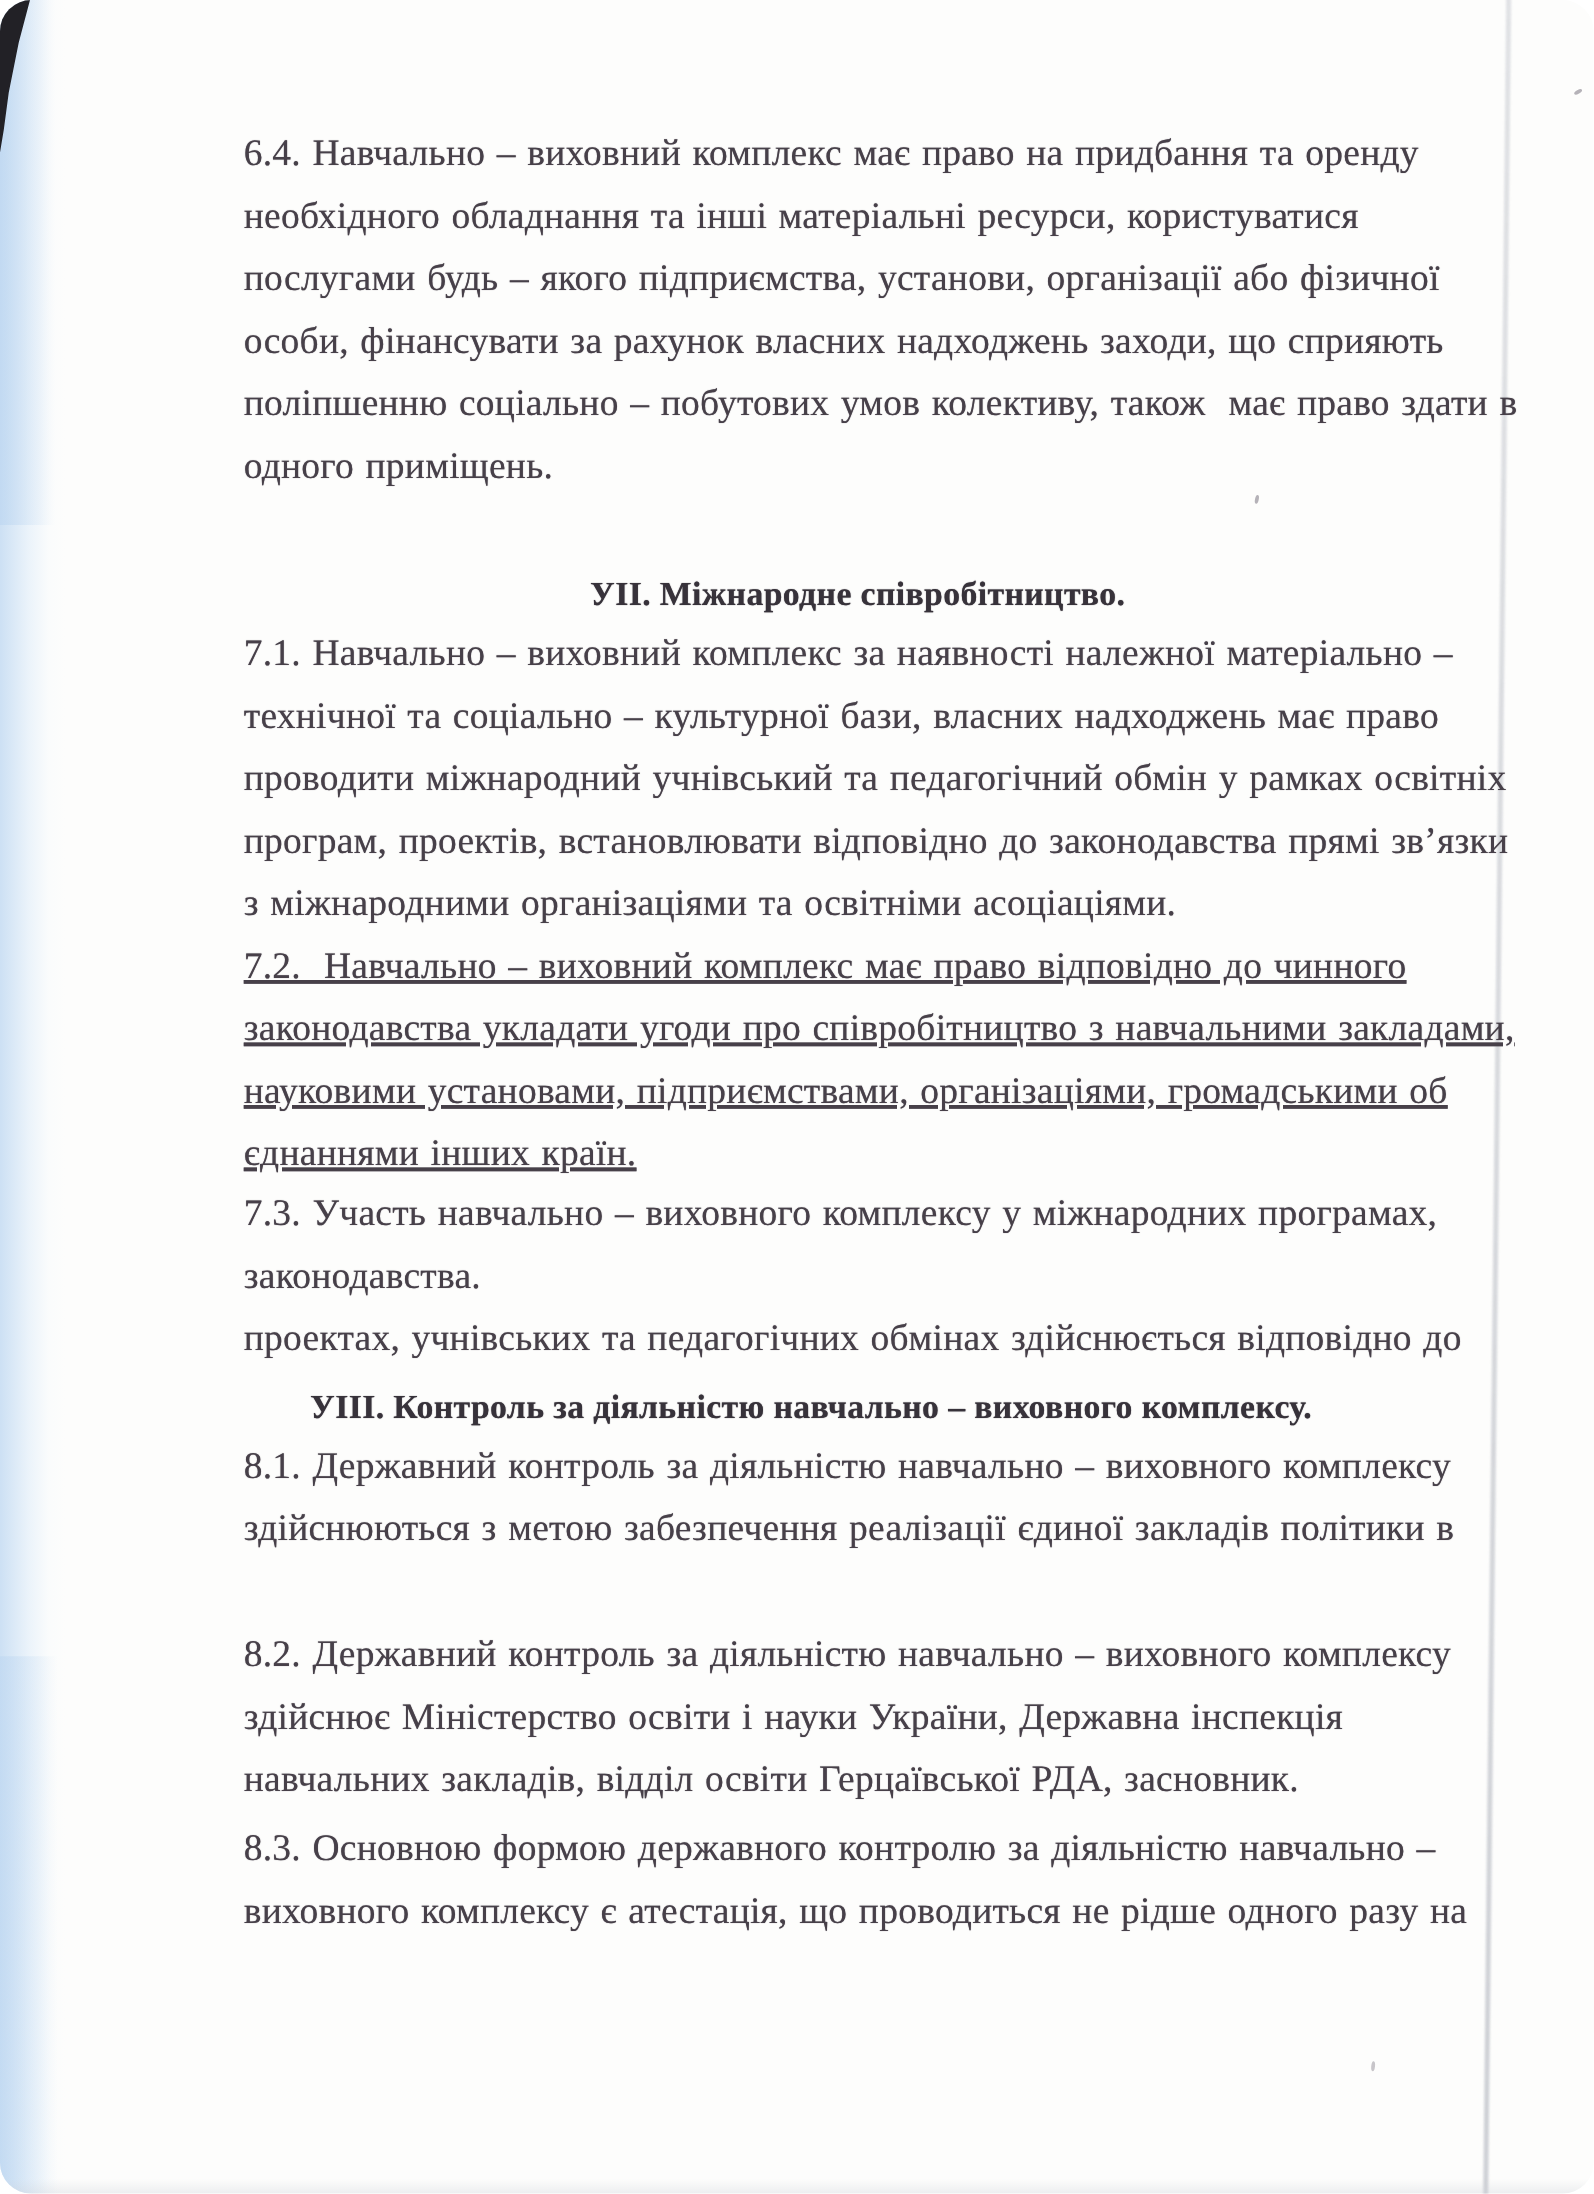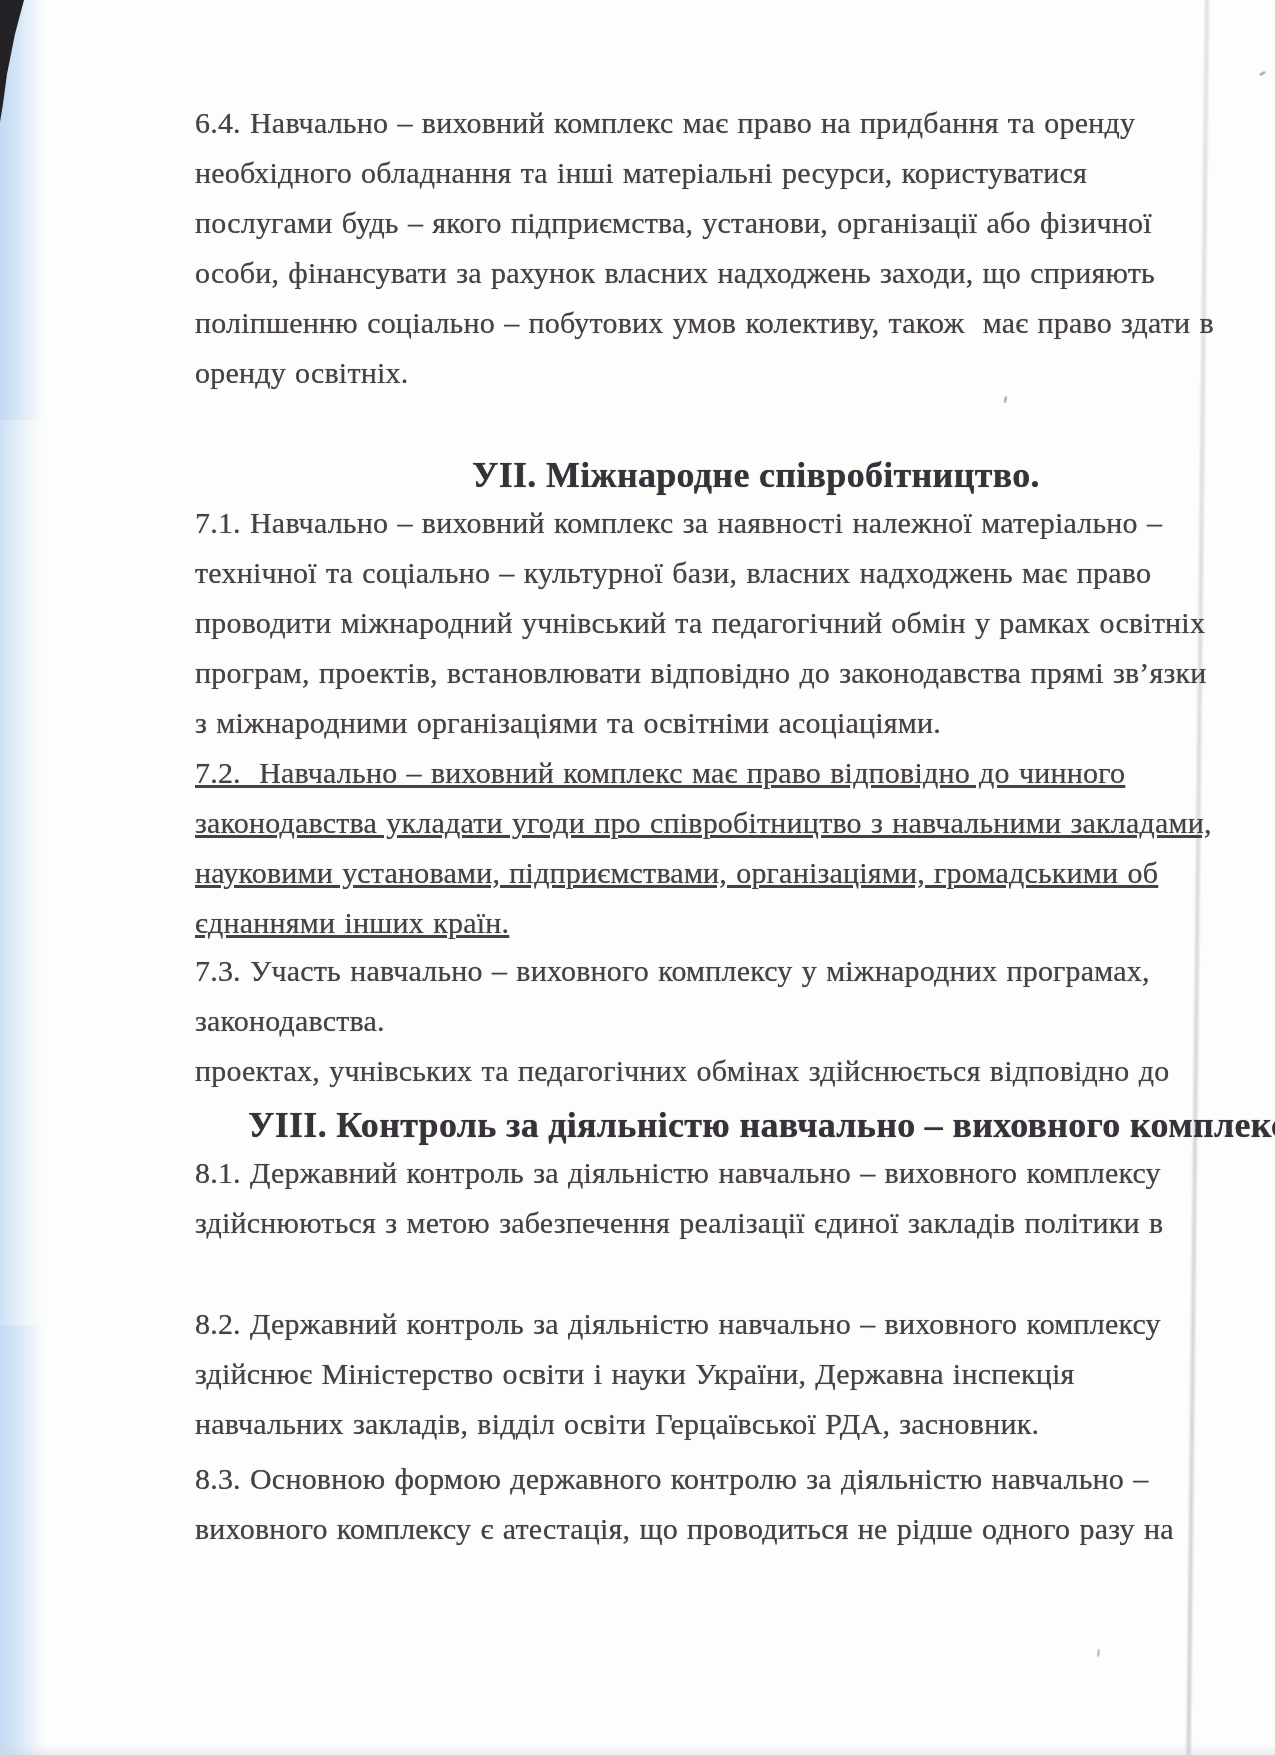--- a/index.html
+++ b/index.html
@@ -8,20 +8,21 @@
     background: #ffffff;
   }
   #scan-page {
     position: relative;
     width: 1275px;
     height: 1755px;
     background: #fdfdfc;
     overflow: hidden;
     font-family: "Liberation Serif", "DejaVu Serif", serif;
     color: #474049;
+    border-radius: 25px;
   }
   
   .edge-blue {
     position: absolute;
     left: 0; top: 0;
     width: 52px; height: 100%;
     background: linear-gradient(to right,
       rgba(196,219,242,0.85) 0%,
       rgba(218,234,249,0.5) 45%,
       rgba(240,247,253,0.2) 75%,
@@ -88,21 +89,21 @@
     line-height: 50px;
     font-size: 30px;
     letter-spacing: 0.2px;
     word-spacing: 1.5px;
     white-space: pre;
     text-shadow: 0 0 0.7px rgba(71,64,73,0.75);
   }
   .heading {
     height: 50px;
     line-height: 50px;
-    font-size: 36px;
+    font-size: 27px;
     font-weight: bold;
     color: #37323a;
     white-space: pre;
     letter-spacing: 0.3px;
     text-shadow: 0 0 0.8px rgba(45,40,48,0.8);
   }
   #p64 { top: 98px; }
   #h7  { top: 450px; left: 472px; }
   #p71 { top: 498px; }
   #p72 { top: 748px; text-decoration: underline; }
@@ -127,21 +128,21 @@
   <div class="speck s2"></div>
   <div class="speck s3"></div>
   <div class="speck s4"></div>
 
   <div class="para" id="p64">
     <div class="tl">6.4. Навчально – виховний комплекс має право на придбання та оренду</div>
     <div class="tl">необхідного обладнання та інші матеріальні ресурси, користуватися</div>
     <div class="tl">послугами будь – якого підприємства, установи, організації або фізичної</div>
     <div class="tl">особи, фінансувати за рахунок власних надходжень заходи, що сприяють</div>
     <div class="tl">поліпшенню соціально – побутових умов колективу, також  має право здати в</div>
-    <div class="tl">оренду освітніх.</div>
+    <div class="tl">одного приміщень.</div>
   </div>
 
   <div class="heading" id="h7">УІІ. Міжнародне співробітництво.</div>
 
   <div class="para" id="p71">
     <div class="tl">7.1. Навчально – виховний комплекс за наявності належної матеріально –</div>
     <div class="tl">технічної та соціально – культурної бази, власних надходжень має право</div>
     <div class="tl">проводити міжнародний учнівський та педагогічний обмін у рамках освітніх</div>
     <div class="tl">програм, проектів, встановлювати відповідно до законодавства прямі зв’язки</div>
     <div class="tl">з міжнародними організаціями та освітніми асоціаціями.</div>

